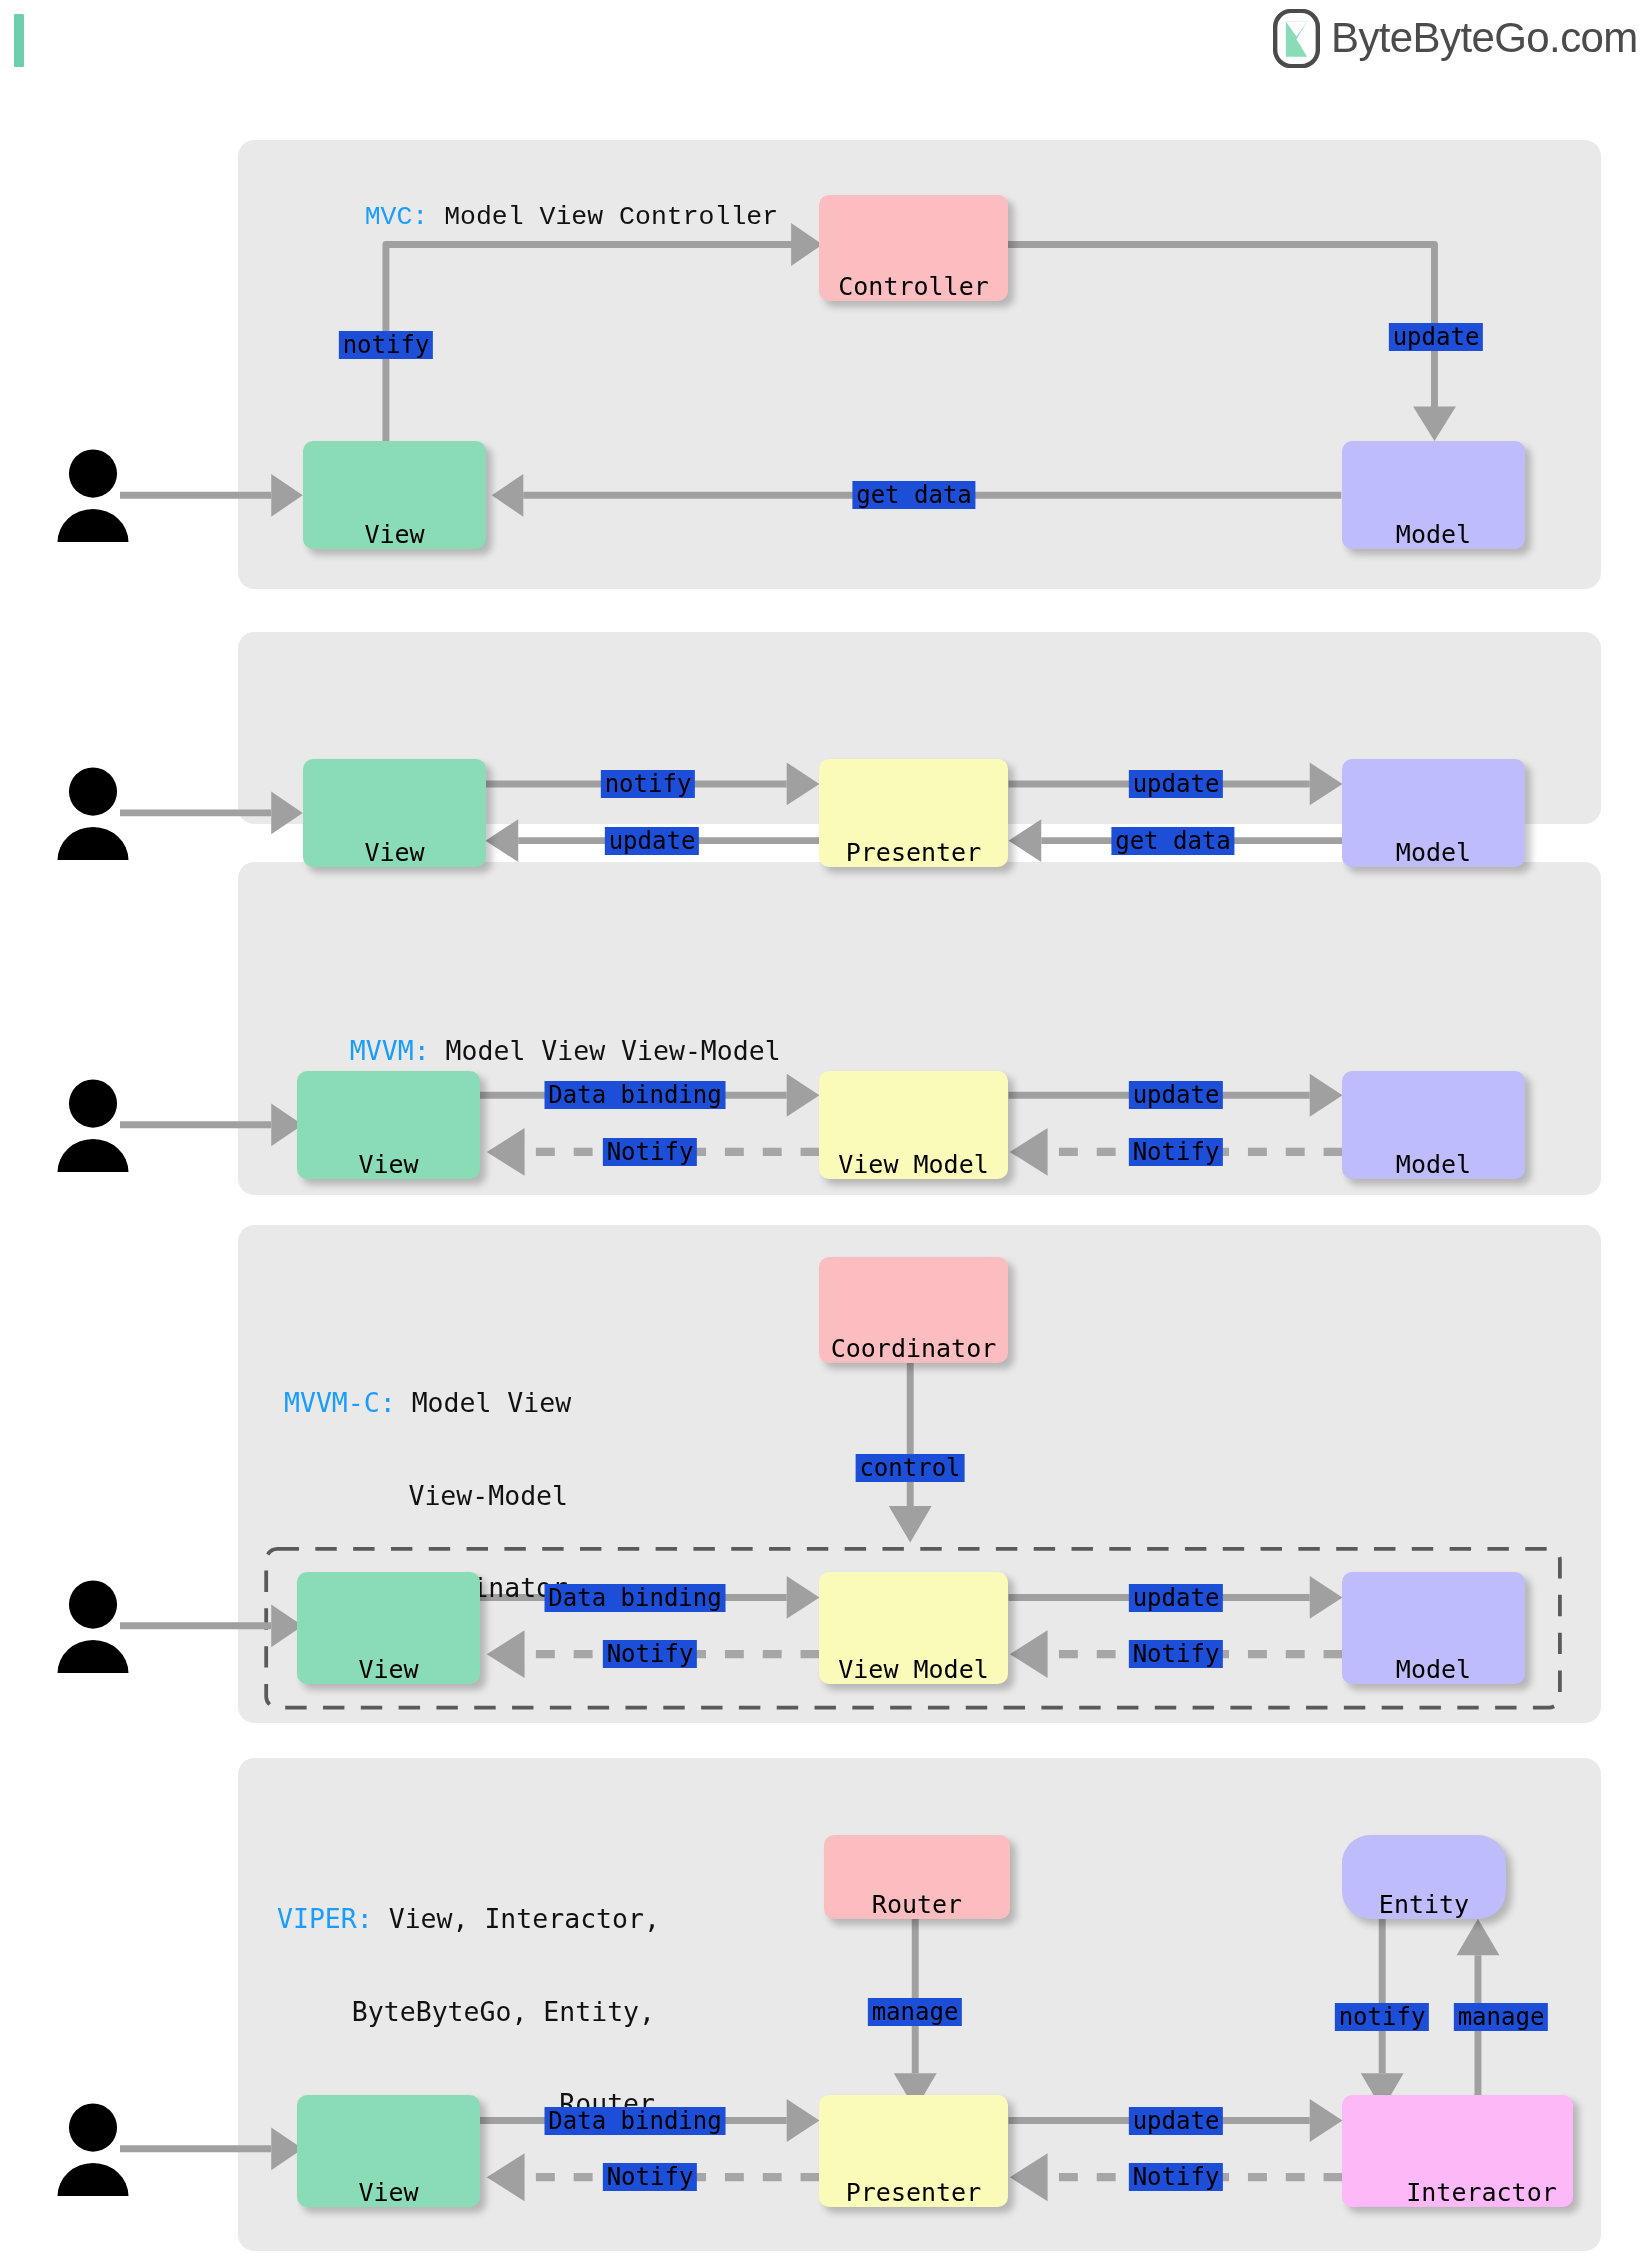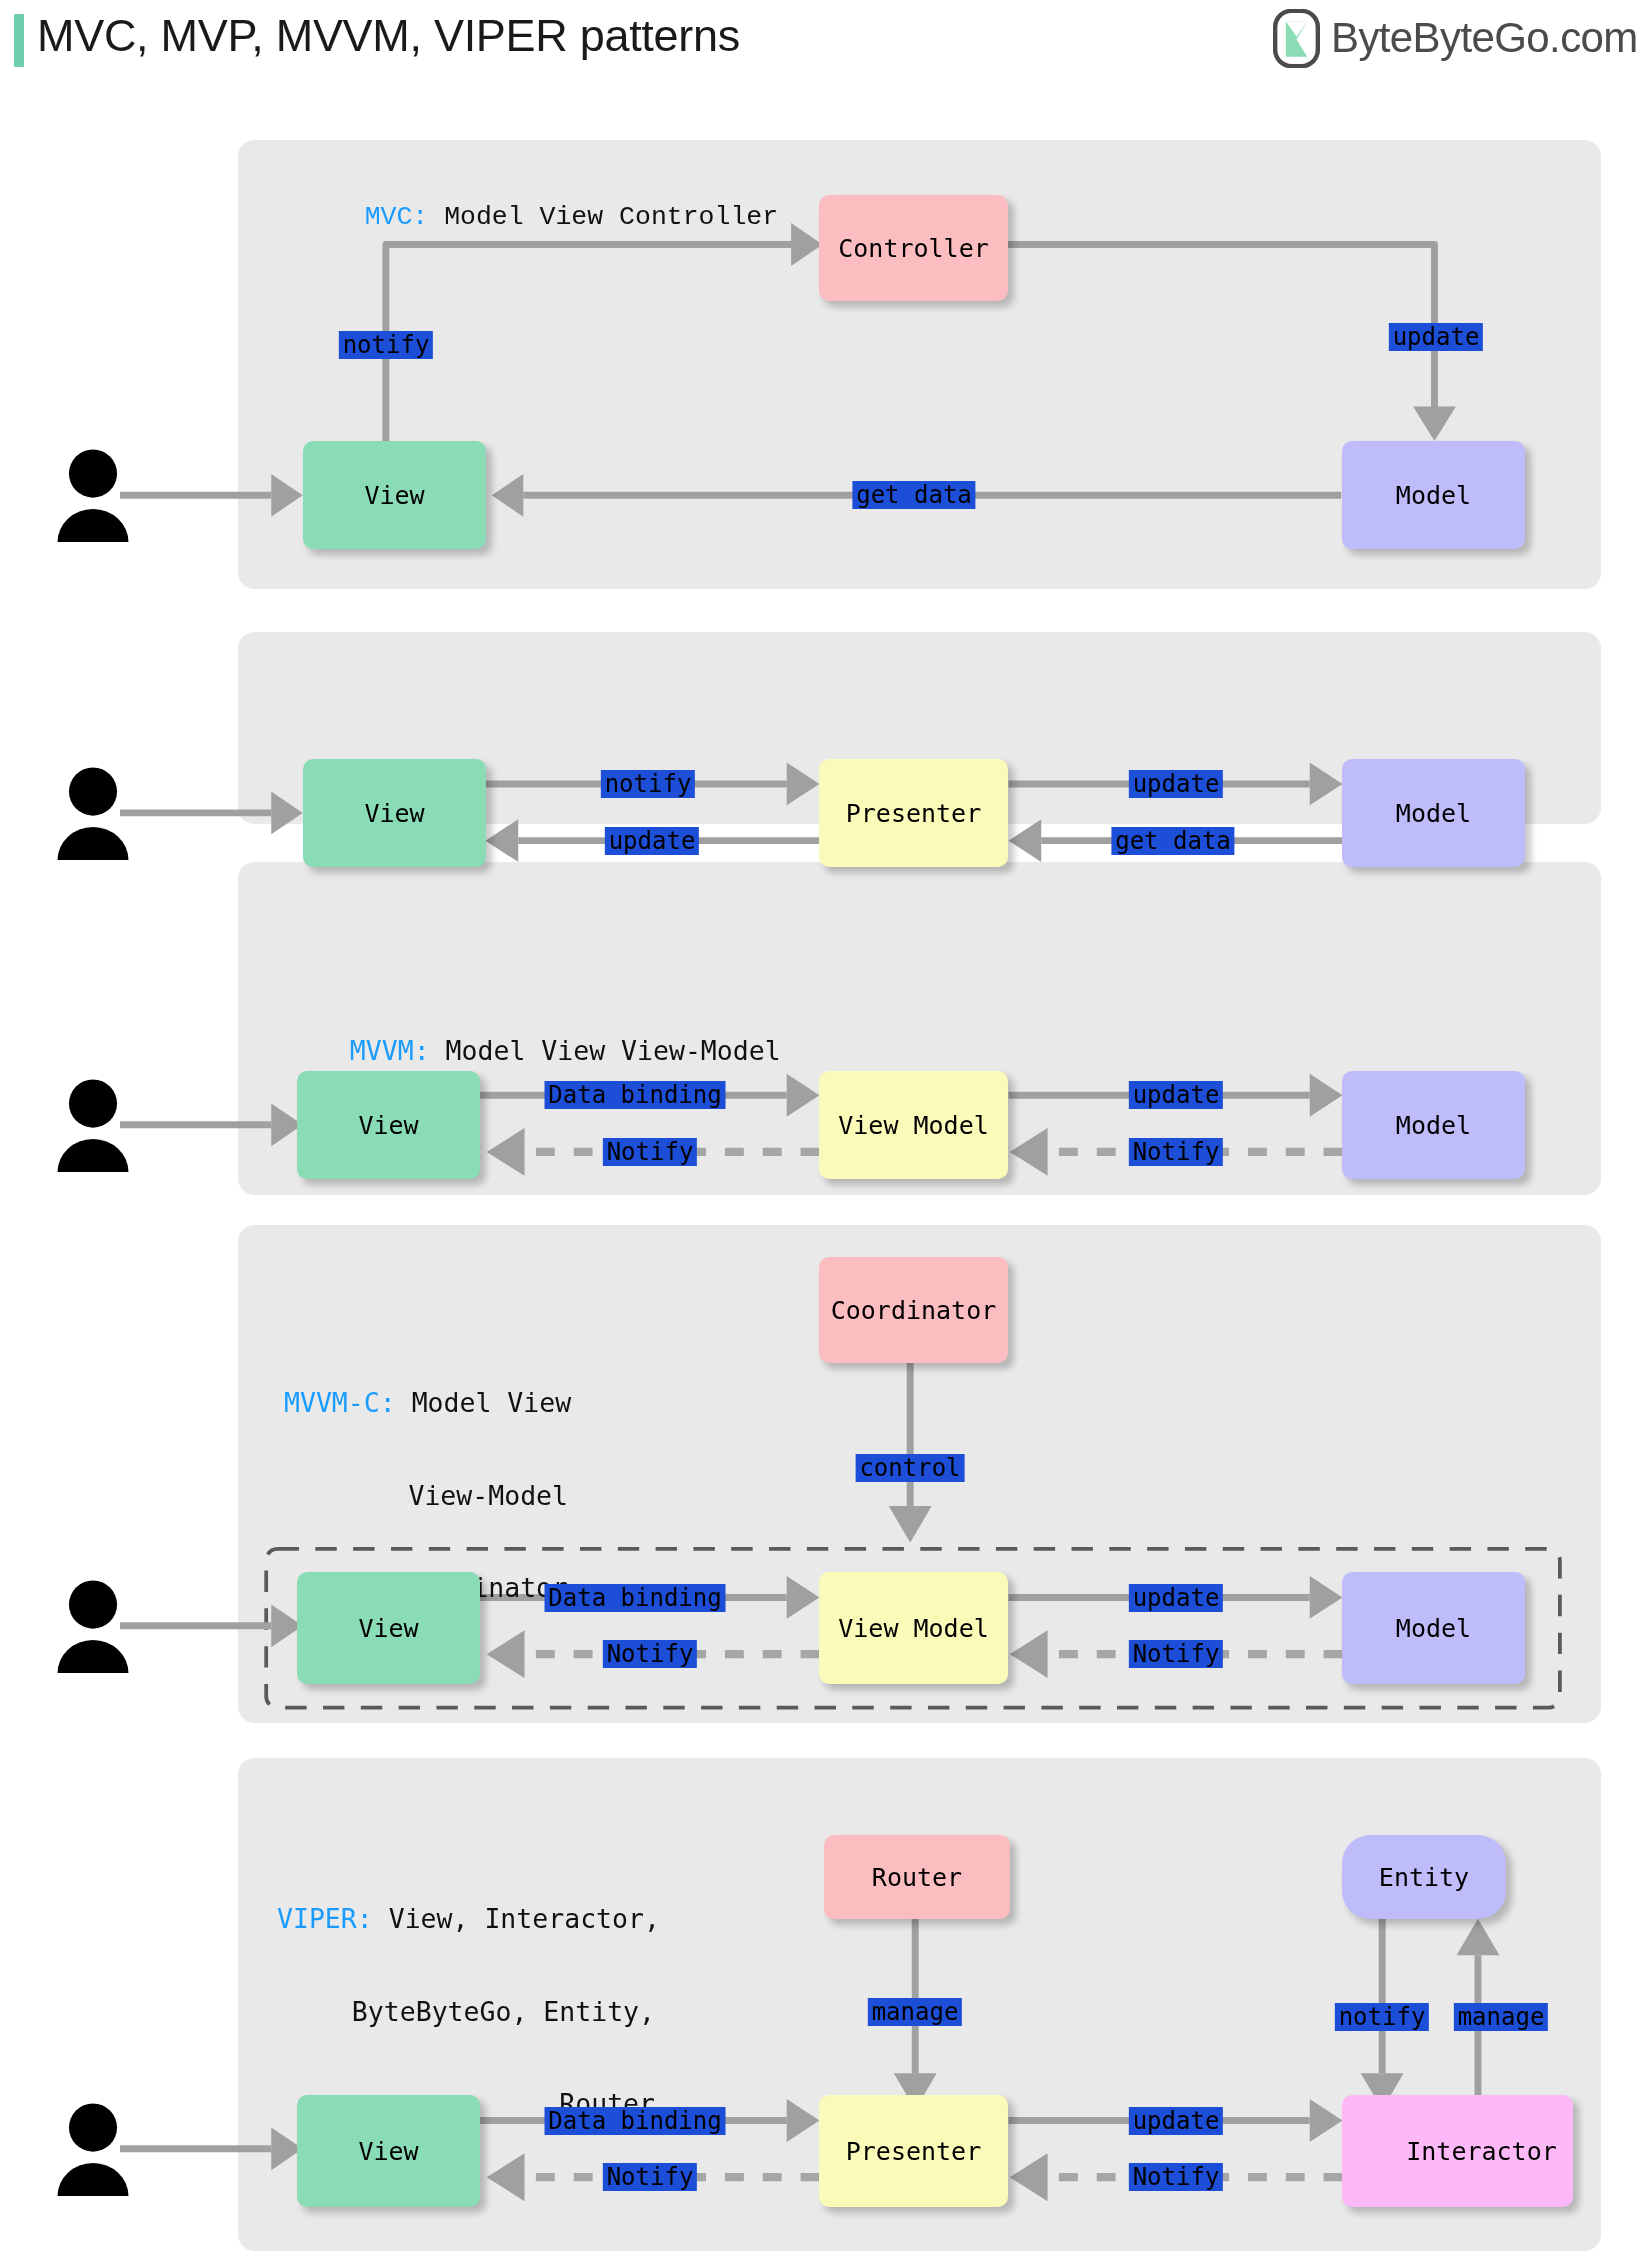--- a/index.html
+++ b/index.html
@@ -13,21 +13,21 @@
                 font-size:45px; color:#1a1a1a; letter-spacing:-0.3px; white-space:nowrap; }
   #brand { position:absolute; right:11.3px; top:8.8px; display:flex; align-items:center; gap:11.3px; }
   #brand-mark { width:47px; height:59px; }
   #brand-text { font-family:"Liberation Sans", sans-serif; font-size:42px; font-weight:normal;
                 color:#4b4b4b; white-space:nowrap; letter-spacing:-0.6px; }
 
   
   .panel { position:absolute; background:#e9e9e9; border-radius:16.4px; }
 
   
-  .node { position:absolute; border-radius:10px; display:flex; align-items:center; justify-content:center;
+  .node { position:absolute; border-radius:10px; display:flex; align-items:flex-end; justify-content:center;
           box-shadow: 5.7px 5.7px 7px rgba(0,0,0,0.22); }
   .node span { font-family:"DejaVu Sans Mono", monospace; font-size:25px; color:#000; white-space:nowrap; }
 
   
   .elabel { position:absolute; font-family:"DejaVu Sans Mono", monospace; font-size:24px; color:#000;
             white-space:nowrap; transform:translate(-50%,-50%); }
   .elabel.bg { background:#1d4ed8; padding:0 3.8px; }
 
   
   .caption { position:absolute; font-family:"DejaVu Sans Mono", monospace; font-size:26.5px; color:#111;
@@ -46,21 +46,20 @@
   .ahead { fill:#a0a0a0; }
   .dashbox { stroke:#5a5a5a; stroke-width:6; fill:none; stroke-dasharray:34 26; }
 </style>
 </head>
 <body>
 
 <div id="stage">
 
   <div id="header">
     <div id="title-bar"></div>
-    <div id="page-title">MVC, MVP, MVVM, VIPER patterns</div>
     <div id="brand">
       <svg id="brand-mark" viewBox="0 0 74 94">
         <rect x="3" y="3" width="68" height="88" rx="26" ry="26" fill="none" stroke="#4b4b4b" stroke-width="7"></rect>
         <path d="M20 20 H54 L37 48 L54 76 H20 Z" fill="#8adcb6"></path>
         <path d="M20 20 H54 L37 44 Z" fill="#ffffff"></path>
       </svg>
       <div id="brand-text">ByteByteGo.com</div>
     </div>
   </div>
 

